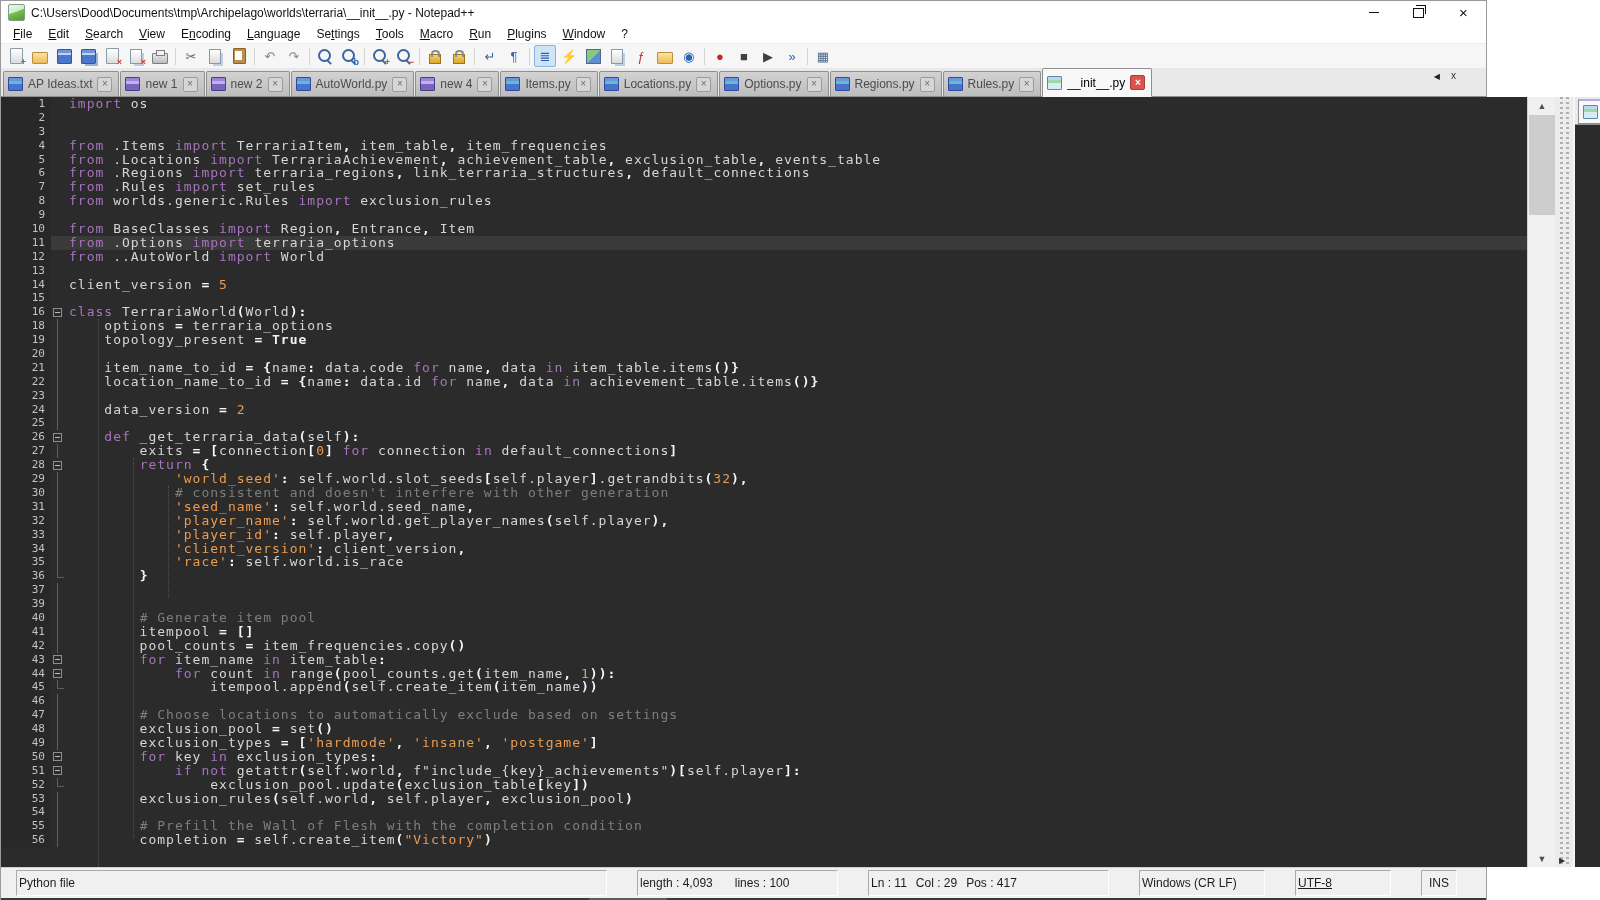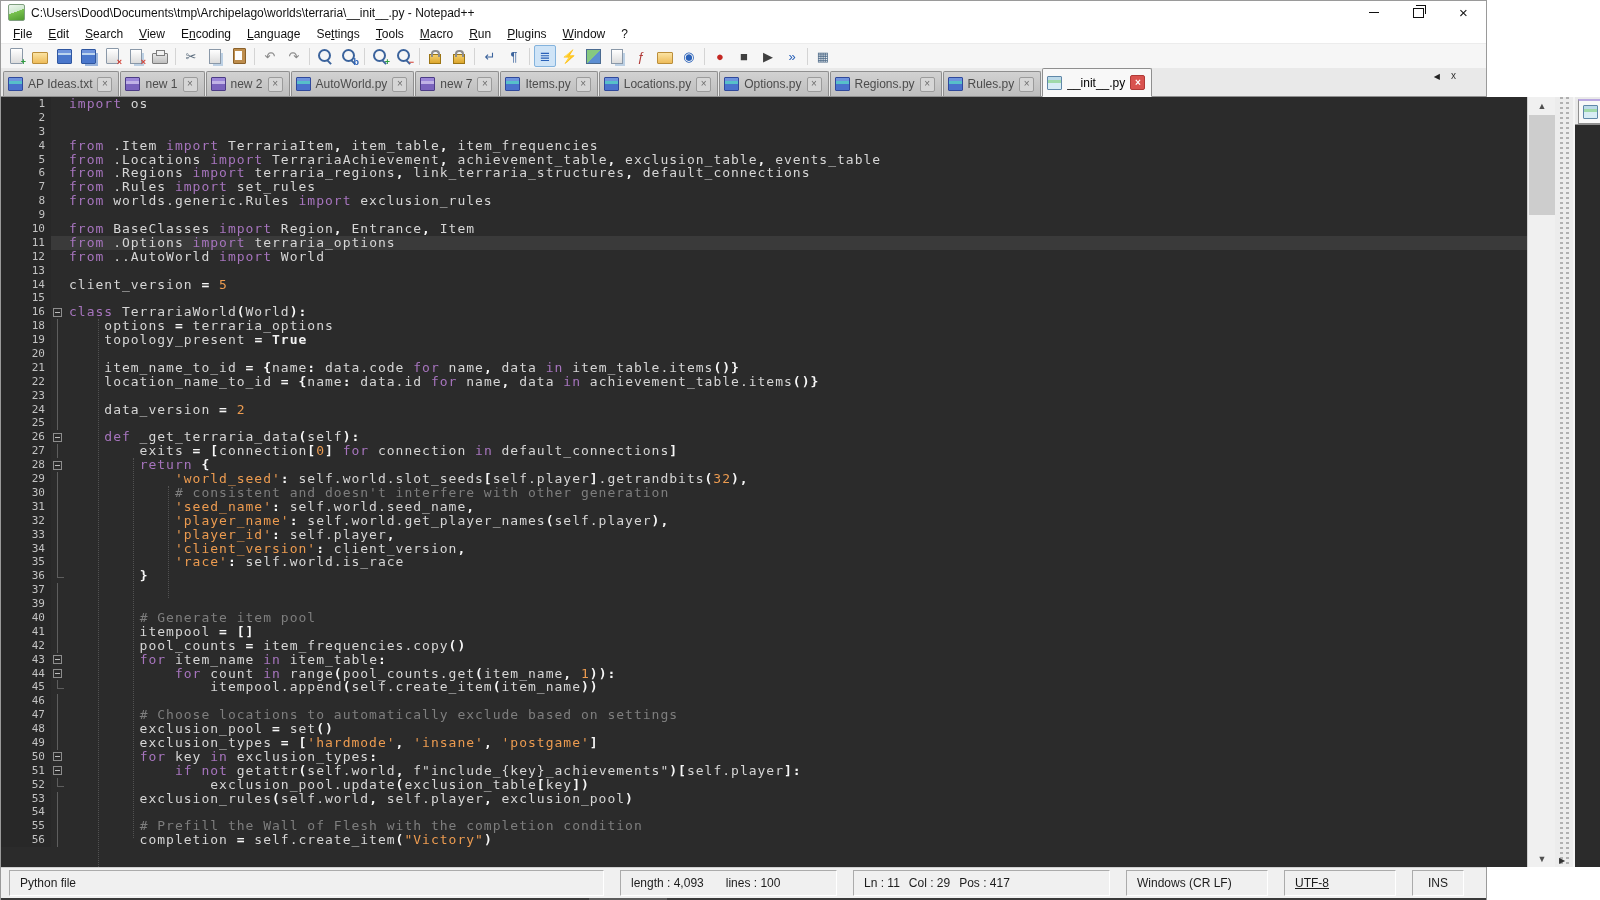--- a/index.html
+++ b/index.html
@@ -84,21 +84,21 @@
   .sb-thumb{position:absolute;left:1px;top:18px;width:26px;height:100px;background:#cdcdcd;}
   .splitter{position:absolute;left:1554px;top:0;width:18px;height:770px;background:#ececec;display:flex;justify-content:center;gap:3px;}
   .dots{width:3px;height:100%;background:repeating-linear-gradient(180deg,#b0b0b0 0 2px,#ececec 2px 5px);}
   .split-arrow-bot{position:absolute;left:1558px;bottom:2px;font-size:8px;color:#333;}
   .pane2{position:absolute;left:1572px;top:0;width:28px;height:770px;background:#2b2b2b;border-left:2px solid #f5f5f5;}
   .pane2-tabs{height:27px;background:#e9e9e9;border-bottom:1px solid #8f8f8f;position:relative;}
   .pane2-tab{position:absolute;left:3px;top:2px;width:25px;height:25px;background:#f8f8f8;border:1px solid #8f8f8f;border-top:2px solid #b9a7e0;display:flex;align-items:center;padding-left:4px;box-sizing:border-box;}
 
   
   .statusbar{height:30px;background:#f0f0f0;display:flex;align-items:stretch;font-size:12px;color:#1c1c1c;border-top:1px solid #d0d0d0;}
-  .seg{border:1px solid;border-color:#ababab #ffffff #ffffff #ababab;margin:2px 8px;display:flex;align-items:center;padding:0 10px;gap:22px;white-space:nowrap;}
+  .seg{border:1px solid;border-color:#ababab #ffffff #ffffff #ababab;margin:2px 15px;display:flex;align-items:center;padding:0 2px;gap:22px;white-space:nowrap;}
   .seg-left{flex:1;}
   .seg-ins{justify-content:center;}
   .grip{width:14px;}
 
   .bottomstrip{height:6px;background:#3a3a3a;position:relative;}
   .bottomthumb{position:absolute;left:588px;top:0;width:78px;height:6px;background:#5c5c5c;}
 </style>
 </head>
 <body>
 
@@ -264,21 +264,21 @@
         <span>new 2</span>
         <span class="tclose">×</span>
       </div>
       <div class="tab">
         <span class="floppy"></span>
         <span>AutoWorld.py</span>
         <span class="tclose">×</span>
       </div>
       <div class="tab">
         <span class="floppy new"></span>
-        <span>new 7</span>
+        <span>new 4</span>
         <span class="tclose">×</span>
       </div>
       <div class="tab">
         <span class="floppy"></span>
         <span>Items.py</span>
         <span class="tclose">×</span>
       </div>
       <div class="tab">
         <span class="floppy"></span>
         <span>Locations.py</span>
@@ -322,21 +322,21 @@
             <span class="codetext"></span>
           </div>
           <div class="row">
             <span class="num">3</span>
             <span class="foldcell"></span>
             <span class="codetext"></span>
           </div>
           <div class="row">
             <span class="num">4</span>
             <span class="foldcell"></span>
-            <span class="codetext"><span class="tk-k">from</span><span class="tk-t"> .Item </span><span class="tk-k">import</span><span class="tk-t"> TerrariaItem</span><span class="tk-p">,</span><span class="tk-t"> item_table</span><span class="tk-p">,</span><span class="tk-t"> item_frequencies</span></span>
+            <span class="codetext"><span class="tk-k">from</span><span class="tk-t"> .Items </span><span class="tk-k">import</span><span class="tk-t"> TerrariaItem</span><span class="tk-p">,</span><span class="tk-t"> item_table</span><span class="tk-p">,</span><span class="tk-t"> item_frequencies</span></span>
           </div>
           <div class="row">
             <span class="num">5</span>
             <span class="foldcell"></span>
             <span class="codetext"><span class="tk-k">from</span><span class="tk-t"> .Locations </span><span class="tk-k">import</span><span class="tk-t"> TerrariaAchievement</span><span class="tk-p">,</span><span class="tk-t"> achievement_table</span><span class="tk-p">,</span><span class="tk-t"> exclusion_table</span><span class="tk-p">,</span><span class="tk-t"> events_table</span></span>
           </div>
           <div class="row">
             <span class="num">6</span>
             <span class="foldcell"></span>
             <span class="codetext"><span class="tk-k">from</span><span class="tk-t"> .Regions </span><span class="tk-k">import</span><span class="tk-t"> terraria_regions</span><span class="tk-p">,</span><span class="tk-t"> link_terraria_structures</span><span class="tk-p">,</span><span class="tk-t"> default_connections</span></span>

